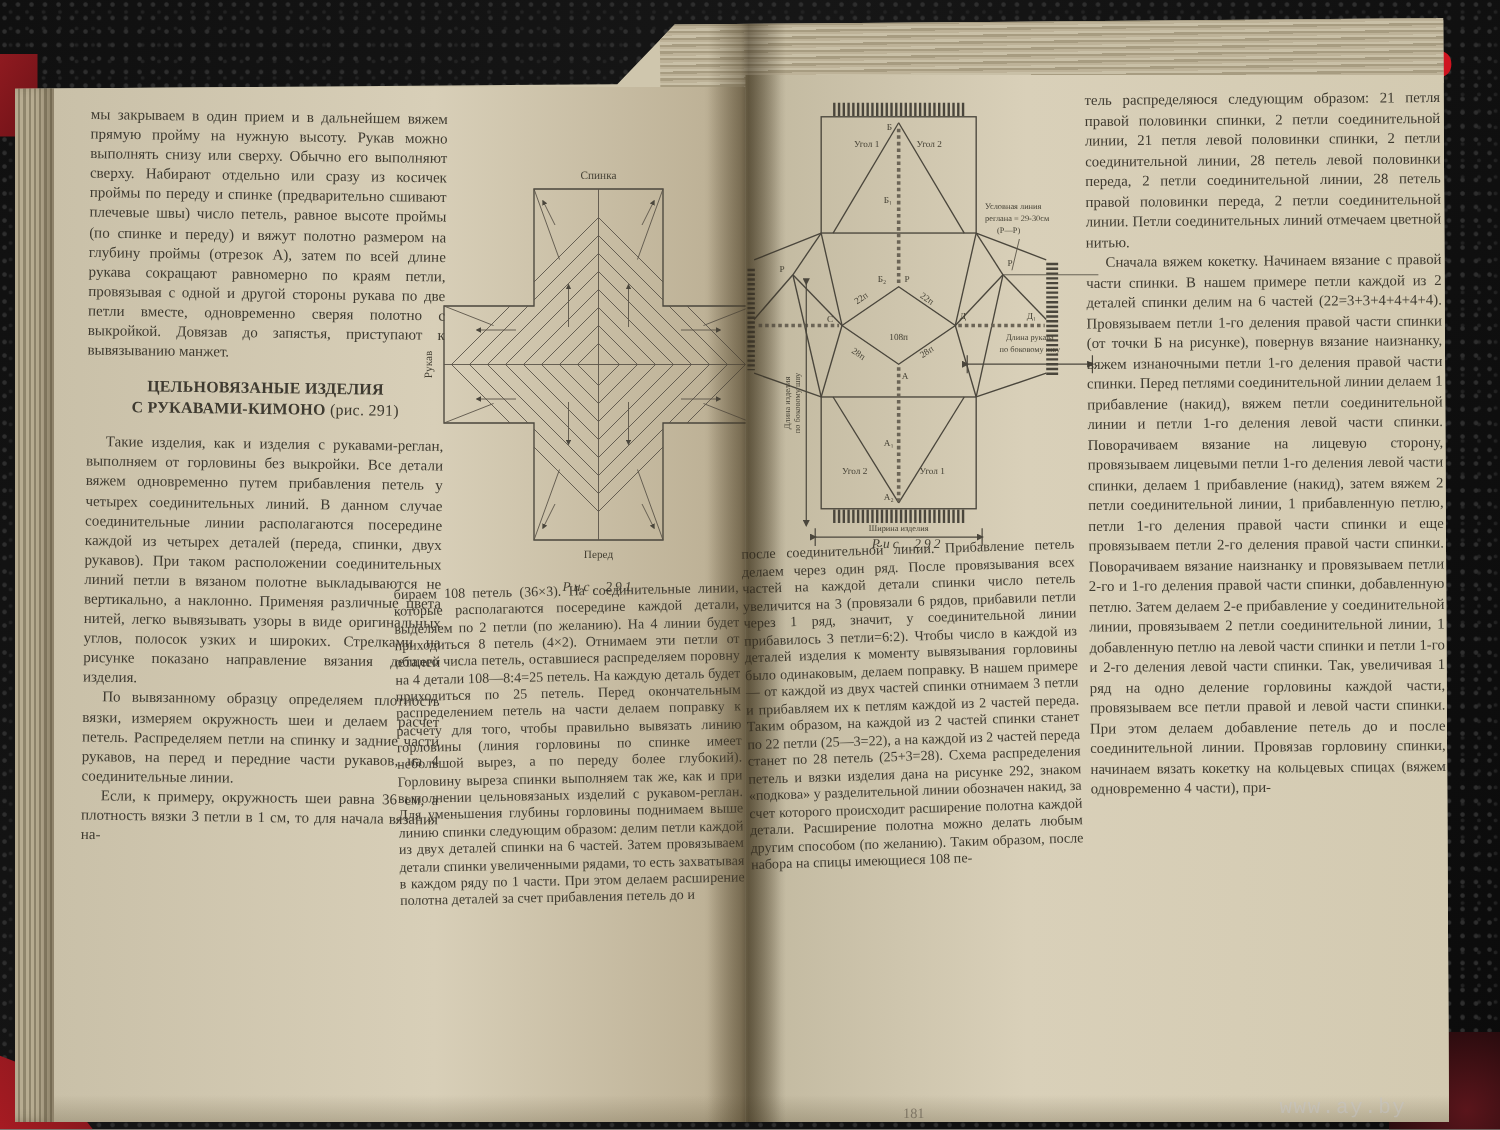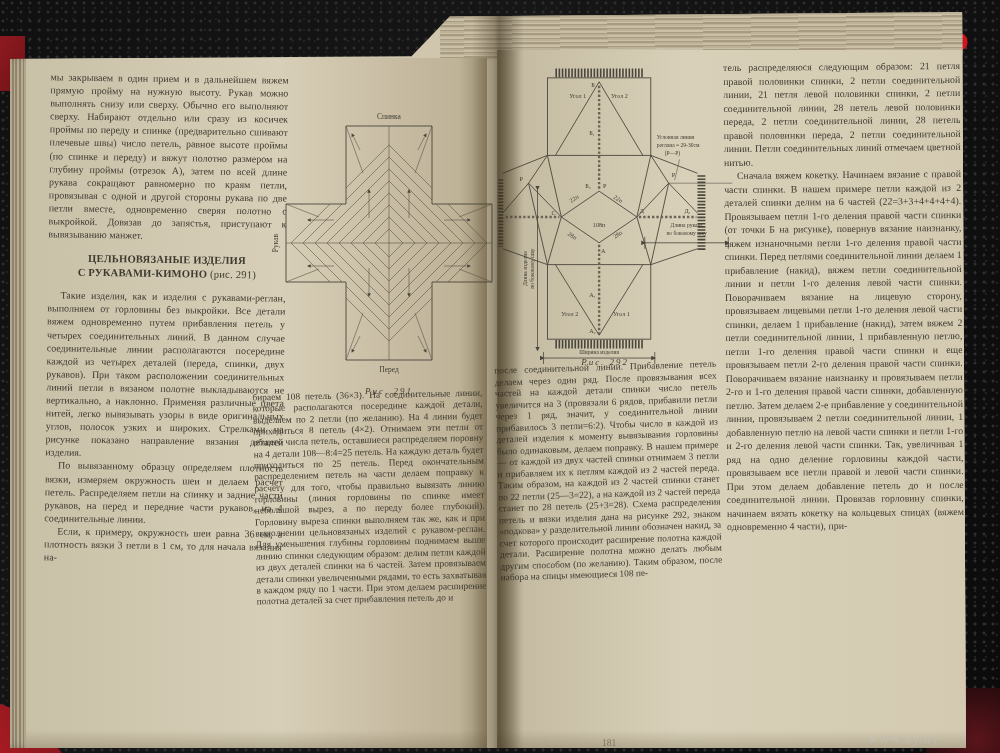--- a/index.html
+++ b/index.html
@@ -16,34 +16,34 @@
   .patch-topleft{left:0;top:36px;width:25px;height:55px;background:linear-gradient(120deg,#8f1a20,#6e1217);}
   .patch-bottomleft{left:0;top:693px;width:62px;height:60px;
     background:linear-gradient(60deg,#a61b22,#7c161c);
     clip-path:polygon(0 18%,55% 40%,100% 100%,0 100%);}
   .patch-bottomright{left:926px;top:688px;width:74px;height:65px;
     background:radial-gradient(circle at 70% 80%,#5a151b,#2a0b0e 75%);}
   .brand{position:absolute;left:890px;top:20px;width:110px;height:44px;overflow:hidden;
     color:#cf1420;font-weight:bold;font-size:36px;line-height:40px;letter-spacing:1px;
     font-family:"Liberation Sans",sans-serif;transform:scaleY(.9);}
   .watermark{position:absolute;left:853px;top:731px;z-index:60;
-    font-family:Liberation Serif, serif;font-size:14px;color:rgba(195,195,200,.5);letter-spacing:1px;margin-left:15px;}
+    font-family:Liberation Mono, monospace;font-size:14px;color:rgba(195,195,200,.5);letter-spacing:1px;}
 
   .book{position:absolute;left:10px;top:12px;width:956px;height:736px;z-index:10;
     background:#cfc6ad;border-radius:4px 8px 6px 4px;
     box-shadow:0 10px 34px rgba(0,0,0,.85);
     clip-path:polygon(0 6.4%,42% 6%,46% .6%,99.6% 0,100% 100%,0 100%);}
   .fore-edge{position:absolute;left:430px;top:0;width:526px;height:46px;
     background:repeating-linear-gradient(to bottom,#c9c0a7 0 1.5px,#a79c81 1.5px 3px,#bdb298 3px 4.5px);
     transform:rotate(-.6deg);}
   .spine-edge{position:absolute;left:0;top:44px;width:26px;height:692px;
     background:repeating-linear-gradient(to right,#b7ac91 0 2px,#8f856c 2px 3.5px);
     box-shadow:inset -6px 0 8px rgba(60,50,30,.35);}
   .page{position:absolute;}
-  .page-left{left:16px;top:46px;width:461px;height:690px;
+  .page-left{left:26px;top:46px;width:461px;height:690px;
     background:linear-gradient(to right,#c9c0a8 0%,#d8cfb8 55%,#beb297 94%,#96896d 100%);}
   .page-right{left:487px;top:38px;width:469px;height:698px;
     background:linear-gradient(to right,#8f8467 0%,#c4bba2 5%,#d9d0b9 40%,#d3cab1 100%);}
   .gutter{position:absolute;left:462px;top:0;width:52px;height:736px;z-index:20;pointer-events:none;
     background:linear-gradient(to right,rgba(70,58,35,0) 0%,rgba(70,58,35,.38) 42%,rgba(45,35,18,.5) 52%,rgba(70,58,35,0) 100%);}
   .page-bottom-shade{position:absolute;left:0;bottom:0;width:100%;height:18px;
     background:linear-gradient(to bottom,rgba(80,68,40,0),rgba(80,68,40,.25));}
 
   .col{position:absolute;overflow:hidden;color:#3e3a30;text-align:justify;}
   .col p{margin:0;text-indent:13px;}

